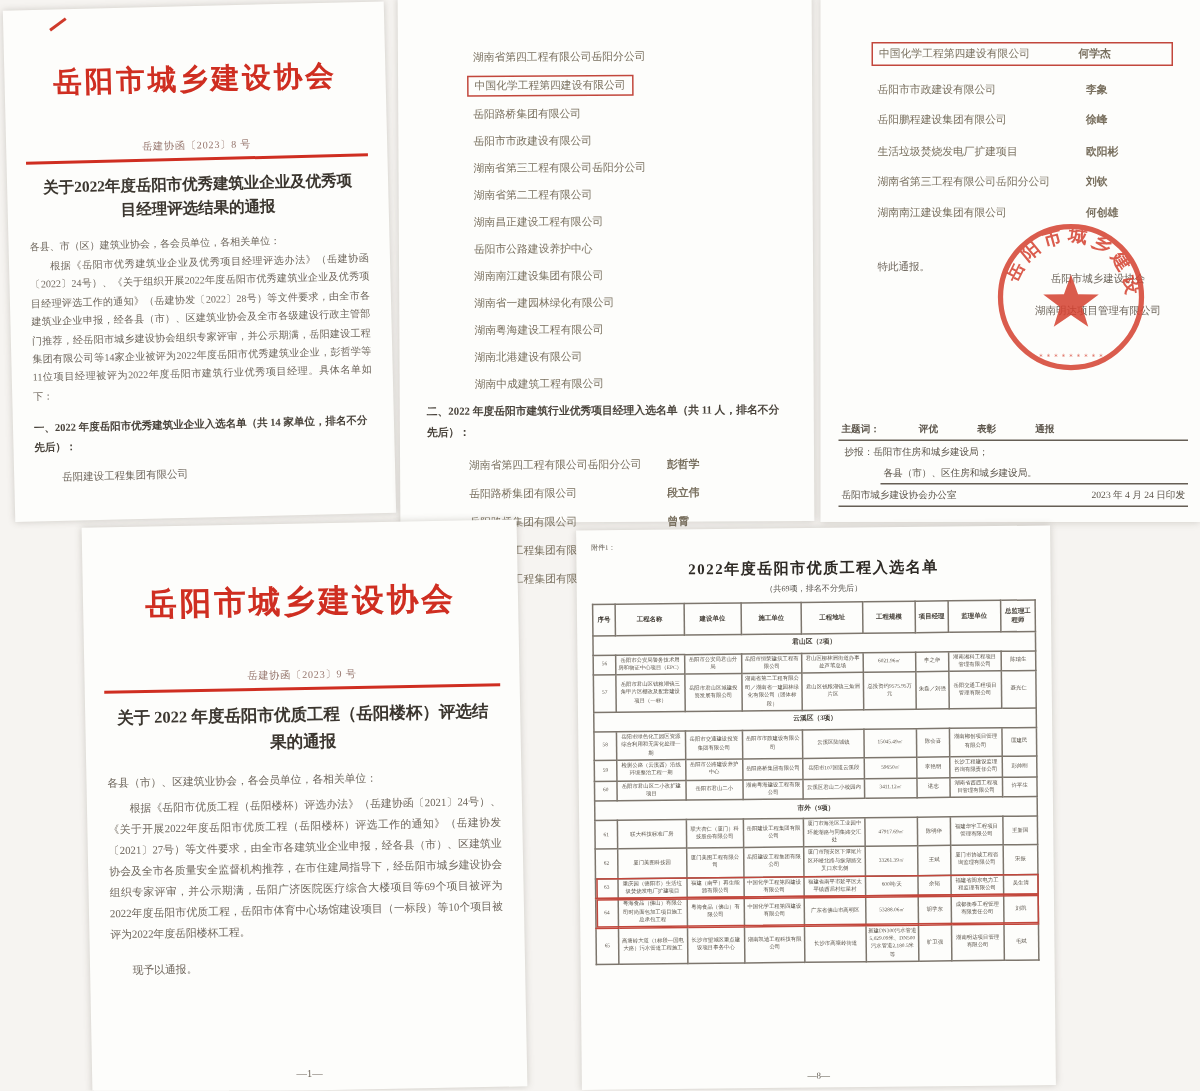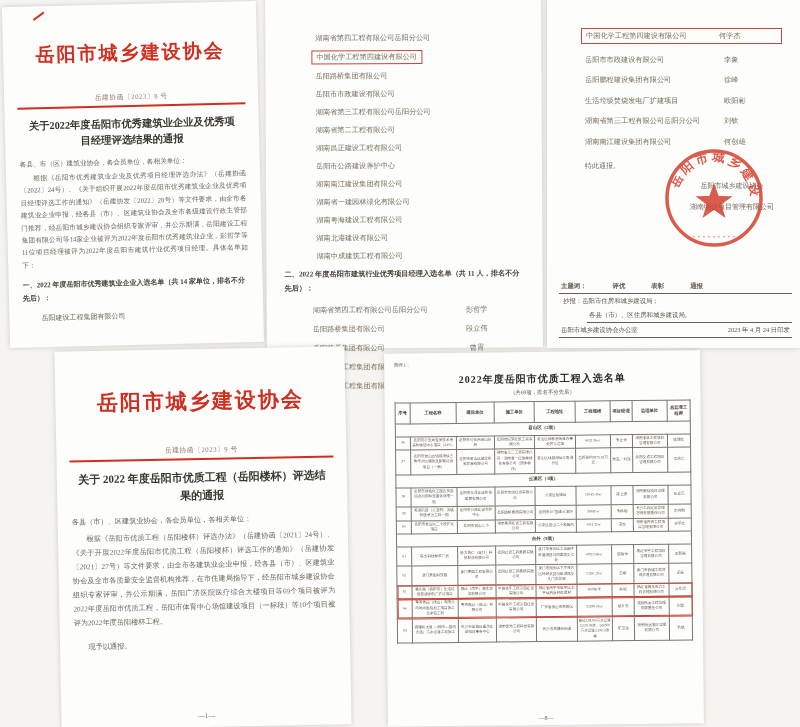--- a/index.html
+++ b/index.html
@@ -20,28 +20,28 @@
   .sect{font-weight:bold;color:#49433b;font-size:7px;margin:8px 14px 0 14px;line-height:1.8;}
   .first-co{font-size:7px;color:#6e665c;margin:9px 14px 0 32px;}
 
   
   .page2{left:266px;top:-2px;width:276px;height:350px;transform:rotate(-.3deg);padding-top:34px;box-sizing:border-box;}
   .co-line{font-size:7.2px;color:#79705f;margin:0 0 6px 46px;width:fit-content;padding:1px 4px;}
   .boxed{border:1.3px solid #c2473c;}
   .sect2{font-weight:bold;color:#49433b;font-size:7.2px;margin:6px 22px 10px 18px;line-height:1.9;}
   .pair-row{display:flex;margin:0 34px 9px 46px;font-size:7.2px;color:#79705f;align-items:center;}
   .pair-row .pair-co{flex:1;}
-  .pair-row .pair-name{width:58px;}
-  .page2 .pair-name{width:64px;text-align:center;}
+  .pair-row .pair-name{width:58px;font-weight:bold;}
+  .page2 .pair-name{width:64px;text-align:left;}
 
   
   .page3{left:547px;top:-2px;width:253px;height:350px;padding-top:30px;box-sizing:border-box;position:absolute;}
   .page3 .pair-row{margin:0 18px 10.5px 38px;}
   .page3 .pair-row.boxed{padding:2px 4px;margin-left:34px;}
-  .closing{font-size:7px;color:#6e665c;margin:14px 0 0 38px;}
+  .closing{font-size:7px;color:#6e665c;margin:26px 0 0 38px;}
   .sign-block{position:absolute;right:26px;top:178px;text-align:center;font-size:7px;color:#6e665c;line-height:3;z-index:1;}
   .seal{position:absolute;right:34px;top:148px;z-index:2;opacity:.85;}
   .p3-footer{position:absolute;left:12px;right:8px;bottom:10px;font-size:6.4px;color:#5c554b;}
   .f-row{padding:2.5px 2px;}
   .f-subject{display:flex;gap:26px;border-bottom:1.6px solid #665f55;font-weight:bold;}
   .f-cc1{margin-left:2px;}
   .f-cc2{margin-left:28px;border-bottom:1px solid #665f55;}
   .f-bottom{display:flex;justify-content:space-between;border-bottom:1.6px solid #665f55;}
 
   

